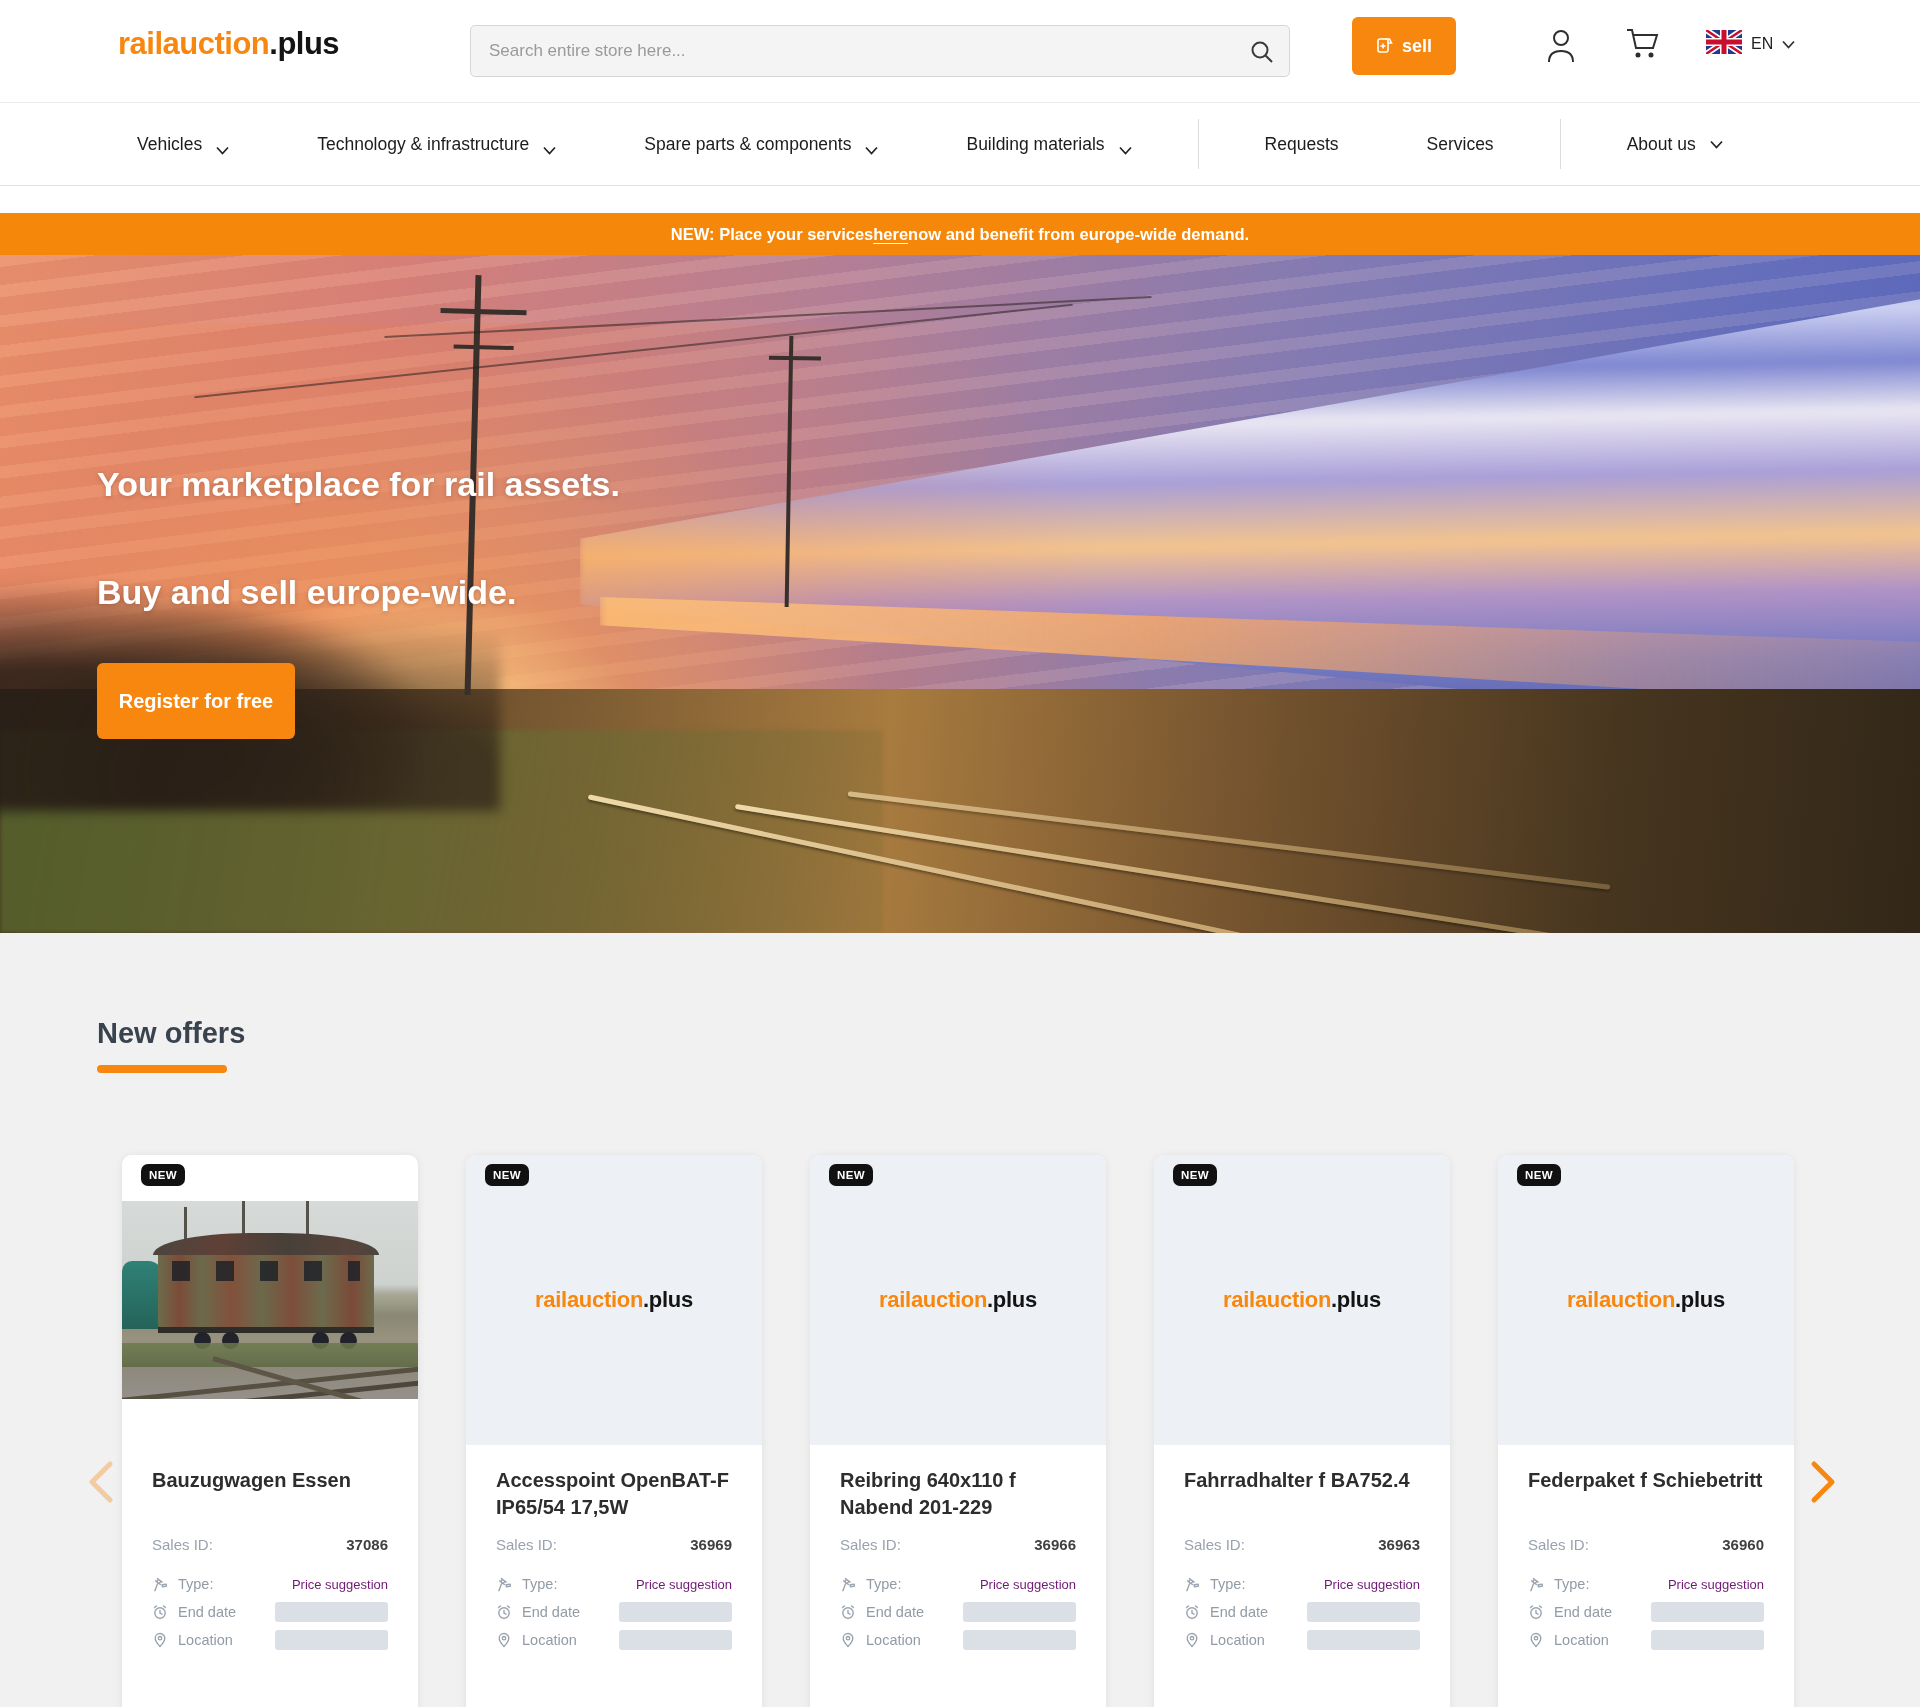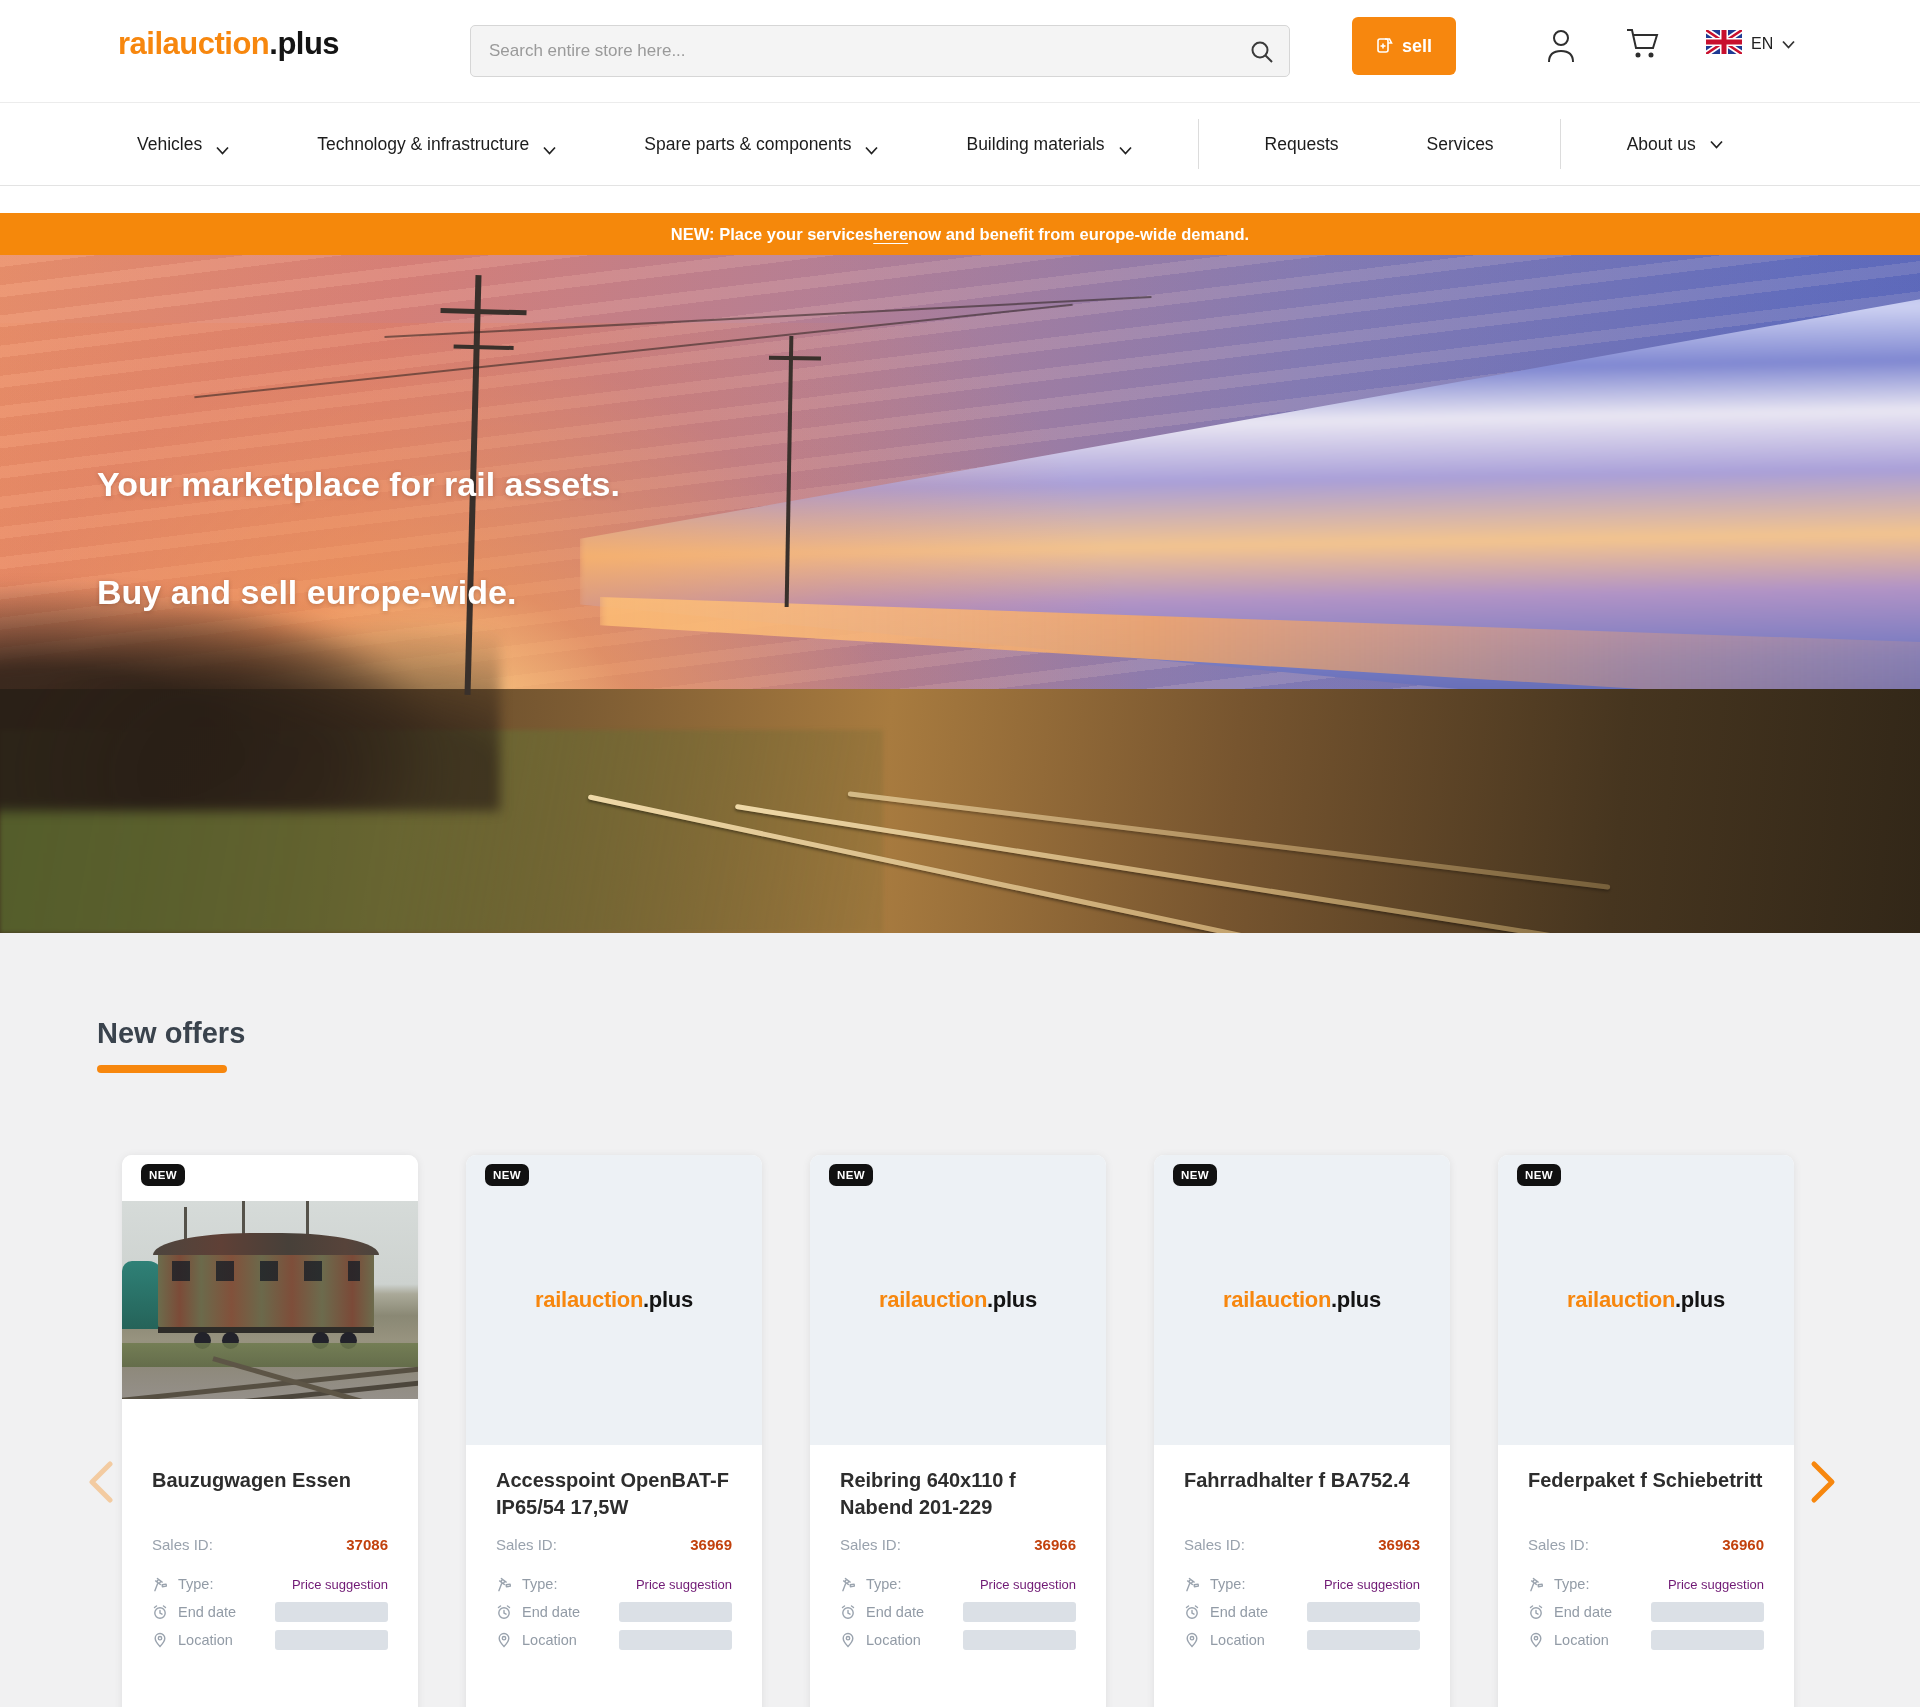--- a/index.html
+++ b/index.html
@@ -72,21 +72,21 @@
   .cards { position:absolute; left:122px; top:222px; display:flex; gap:48px; }
   .card { position:relative; width:296px; height:590px; background:#fff; border-radius:10px; box-shadow:0 1px 8px rgba(0,0,0,.08); cursor:pointer; }
   .card-img { position:relative; height:290px; border-radius:10px 10px 0 0; overflow:hidden; background:var(--placeholder-bg,#EDF1F5); display:flex; align-items:center; justify-content:center; }
   .card-img .brand-logo { font-size:22px; font-weight:800; letter-spacing:-.3px; }
   .card.has-photo .card-img { background:#fff; align-items:flex-start; }
   .badge { position:absolute; left:19px; top:9px; background:var(--badge-black,#111); color:#fff; font-size:11.5px; font-weight:700; letter-spacing:.4px; padding:5px 8px; border-radius:7px; z-index:3; }
   .card-body { padding:0 30px; }
   .card-title { margin-top:22px; font-size:20px; font-weight:700; line-height:27px; min-height:56px; color:#2d2d2d; }
   .sid-row { margin-top:13px; display:flex; justify-content:space-between; align-items:baseline; }
   .sid-label { font-size:15px; color:#99a2ad; }
-  .sid-value { font-size:15px; font-weight:700; color:#c2410c; }
+  .sid-value { font-size:15px; font-weight:700; color:#404040; }
   .attrs { margin-top:17px; }
   .attr-row { display:flex; justify-content:space-between; align-items:center; height:28px; }
   .attr-left { display:flex; align-items:center; gap:10px; font-size:14.5px; color:#929ba6; }
   .attr-left svg { flex:0 0 auto; }
   .price-sug { font-size:13px; color:#701a75; }
   .bar { width:113px; height:20px; border-radius:3px; background:var(--bar-gray,#DBE0E6); }
   .arrow { position:absolute; top:527px; background:none; border:none; cursor:pointer; padding:0; }
   .arrow-prev { left:86px; opacity:.35; }
   .arrow-next { left:1810px; }
 
@@ -237,20 +237,21 @@
     <div class="hero-rail rail-b"></div>
     <div class="hero-rail rail-c"></div>
     <div class="hero-trees"></div>
     <div class="hero-pole pole-a"></div>
     <div class="hero-pole pole-b"></div>
     <div class="hero-wire wire-a"></div>
     <div class="hero-wire wire-b"></div>
 
     <h2 class="hero-line1">Your marketplace for rail assets.</h2>
     <h2 class="hero-line2">Buy and sell europe-wide.</h2>
+    <button class="hero-cta">Register for free</button>
   </section>
 
   <section class="offers">
     <h2>New offers</h2>
     <div class="offers-underline"></div>
 
     <button class="arrow arrow-prev">
       <svg width="28" height="44" viewBox="0 0 28 44" fill="none" stroke="#F7870E" stroke-width="5" stroke-linecap="round" stroke-linejoin="round">
           <path d="M24 4L6 22l18 18"></path>
         </svg>

